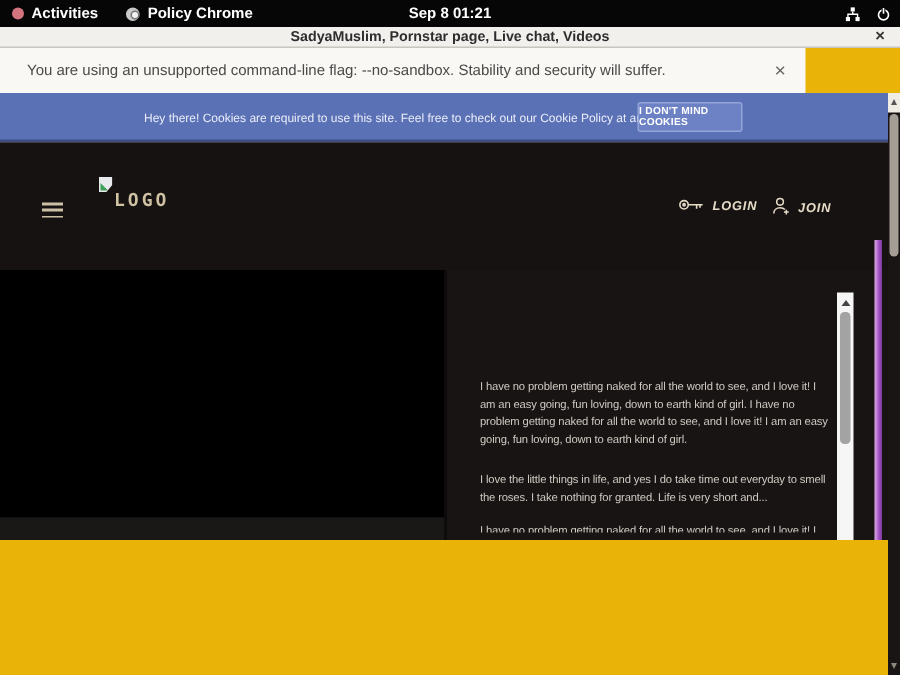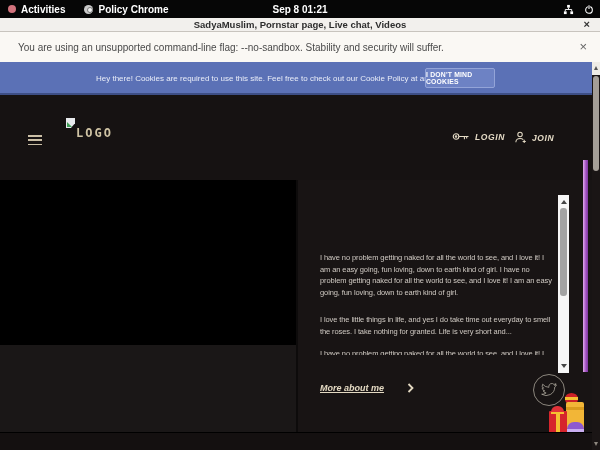--- a/index.html
+++ b/index.html
@@ -17,35 +17,35 @@
   .tb-clock{position:absolute;left:0;right:0;text-align:center;}
   .tb-right{position:absolute;right:6px;top:0;height:18px;display:flex;align-items:center;gap:10px;}
 
   
   .titlebar{position:absolute;left:0;top:18px;width:600px;height:14px;background:#f2f0ed;
             border-bottom:1px solid #c8c4be;color:#2d2d2d;font-size:9.5px;font-weight:bold;}
   .titlebar .t-text{position:absolute;left:0;right:0;top:1px;text-align:center;}
   .titlebar .t-close{position:absolute;right:10px;top:0px;color:#333;font-size:11px;font-weight:bold;cursor:default;}
 
   
-  .infobar{position:absolute;left:0;top:32px;width:600px;height:30px;background:#faf8f4;color:#4a4a4a;
+  .infobar{position:absolute;left:0;top:32px;width:537px;height:30px;background:#faf8f4;color:#4a4a4a;
            font-size:10px;display:flex;align-items:center;}
   .infobar .i-text{margin-left:18px;}
   .infobar .i-close{position:absolute;right:13px;top:7px;color:#666;font-size:13px;}
 
   
   .cookiebar{position:absolute;left:0;top:62px;width:592px;height:33px;background:#5b71b6;
              border-bottom:2px solid #3d4e85;color:#e9edf8;font-size:8px;}
   .cookiebar .c-text{position:absolute;left:96px;top:12px;}
   .cookie-btn{position:absolute;left:425px;top:6px;width:70px;height:20px;background:#6d82c4;
               border:1px solid #93a4d8;border-radius:2px;color:#fff;font-size:6.8px;font-weight:bold;
               display:flex;align-items:center;justify-content:center;letter-spacing:.2px;}
 
   
-  .site{position:absolute;left:0;top:95px;width:592px;height:355px;background:#161212;overflow:hidden;}
+  .site{position:absolute;left:0;top:95px;width:592px;height:265px;background:#161212;overflow:hidden;}
 
   .hamburger{position:absolute;left:28px;top:40px;width:14px;height:11px;}
   .hamburger span{display:block;height:1.5px;background:#cbbfa6;margin-bottom:2.8px;}
 
   .logo{position:absolute;left:66px;top:23px;display:flex;align-items:flex-end;}
   .broken-img{width:9px;height:10px;background:#e8eaed;position:relative;margin-right:1px;margin-bottom:12px;
               clip-path:polygon(0 0,100% 0,100% 52%,55% 100%,0 100%);}
   .broken-img::after{content:"";position:absolute;left:1px;bottom:1px;width:0;height:0;
               border-left:5px solid #3f9e57;border-top:5px solid transparent;}
   .logo-text{color:#cfc3a4;font-family:"DejaVu Sans Mono",monospace;font-size:12px;font-weight:bold;letter-spacing:2px;}

